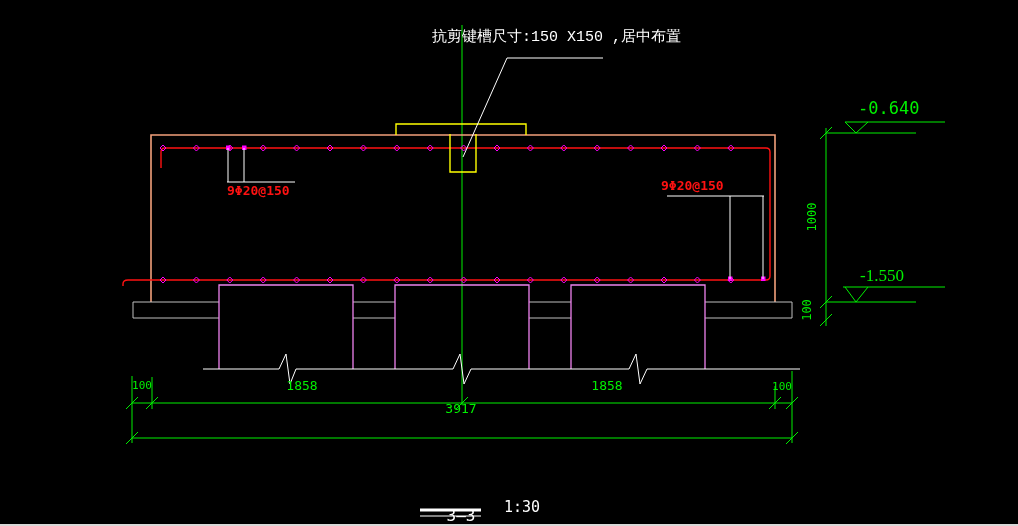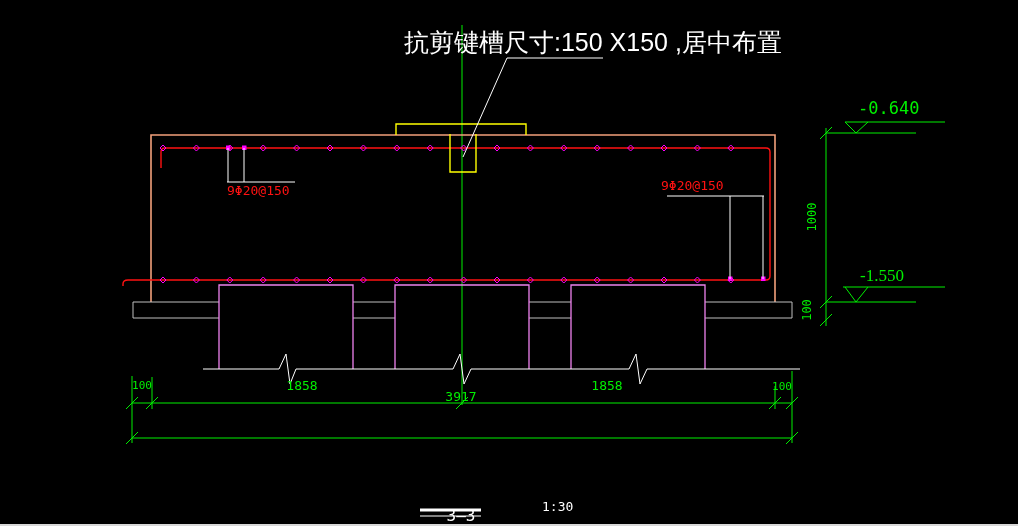--- a/index.html
+++ b/index.html
@@ -16,21 +16,21 @@
   .green{stroke:var(--c-dim-green,#00FF00);}
   .white{stroke:var(--c-white,#FFFFFF);}
   .salmon{stroke:var(--c-cap-salmon,#F2A07B);stroke-width:1.6;}
   .red{stroke:var(--c-rebar-red,#FF0000);stroke-width:1.4;}
   .magenta{stroke:var(--c-marker-magenta,#FF00FF);}
   .violet{stroke:var(--c-pile-violet,#EE82EE);stroke-width:1.3;}
   .yellow{stroke:var(--c-key-yellow,#FFFF00);stroke-width:1.4;}
   .gray{stroke:var(--c-cushion-gray,#BFBFBF);}
   .txt{position:absolute;white-space:pre;line-height:1;}
   .t-green{color:var(--c-dim-green,#00FF00);}
-  .t-red{color:var(--c-rebar-red,#FF0000);}
+  .t-red{color:var(--c-rebar-red,#FF0000);font-weight:bold;}
   .t-white{color:var(--c-white,#FFFFFF);}
   .rot{transform:rotate(-90deg);transform-origin:center center;text-align:center;}
   .ctr{text-align:center;}
   #bottom-edge{position:absolute;left:0;bottom:0;width:100%;height:2px;
     background:var(--c-bottom-bar,#D8D8D8);}
 </style>
 </head>
 <body>
 
 <div id="stage">
@@ -144,21 +144,21 @@
       <path class="ln green thin" d="M132 438 H792"></path>
       <path class="ln green thin" d="M126 444 L138 432 M786 444 L798 432"></path>
     </g>
 
     <g>
       <path class="white" d="M420 510 H481" fill="none" stroke-width="3"></path>
       <path class="ln white thin" d="M420 516 H481"></path>
     </g>
   </svg>
 
-  <div class="txt t-white" style="left:404px;top:30px;font-size:25px;font-family:Liberation Sans, sans-serif;">抗剪键槽尺寸:150 X150 ,居中布置</div>
+  <div class="txt t-white" style="left:432px;top:30px;font-size:15px;font-family:Liberation Mono, monospace;">抗剪键槽尺寸:150 X150 ,居中布置</div>
 
   <div class="txt t-red" style="left:227px;top:184px;font-size:13px;">9Φ20@150</div>
 
   <div class="txt t-red" style="left:661px;top:179px;font-size:13px;">9Φ20@150</div>
 
   <div class="txt t-green" style="left:858px;top:100px;font-size:17px;">-0.640</div>
 
   <div class="txt t-green" style="left:860px;top:267px;font-size:17px;font-family:Liberation Serif, serif;">-1.550</div>
 
   <div class="txt t-green rot" style="left:792px;top:211px;width:40px;font-size:12px;">1000</div>
@@ -166,20 +166,20 @@
   <div class="txt t-green rot" style="left:792px;top:304px;width:30px;font-size:12px;">100</div>
 
   <div class="txt t-green ctr" style="left:130px;top:380px;width:24px;font-size:11px;">100</div>
 
   <div class="txt t-green ctr" style="left:277px;top:379px;width:50px;font-size:13px;">1858</div>
 
   <div class="txt t-green ctr" style="left:582px;top:379px;width:50px;font-size:13px;">1858</div>
 
   <div class="txt t-green ctr" style="left:769px;top:381px;width:26px;font-size:11px;">100</div>
 
-  <div class="txt t-green ctr" style="left:438px;top:390px;width:46px;font-size:13px;">3917</div>
+  <div class="txt t-green ctr" style="left:438px;top:402px;width:46px;font-size:13px;">3917</div>
 
   <div class="txt t-white ctr" style="left:438px;top:492px;width:46px;font-size:16px;margin-top:16px;">3—3</div>
 
-  <div class="txt t-white" style="left:542px;top:500px;font-size:13px;">1:30</div>
+  <div class="txt t-white" style="left:504px;top:500px;font-size:15px;">1:30</div>
 
   <div id="bottom-edge"></div>
 </div>
 
 </body></html>

